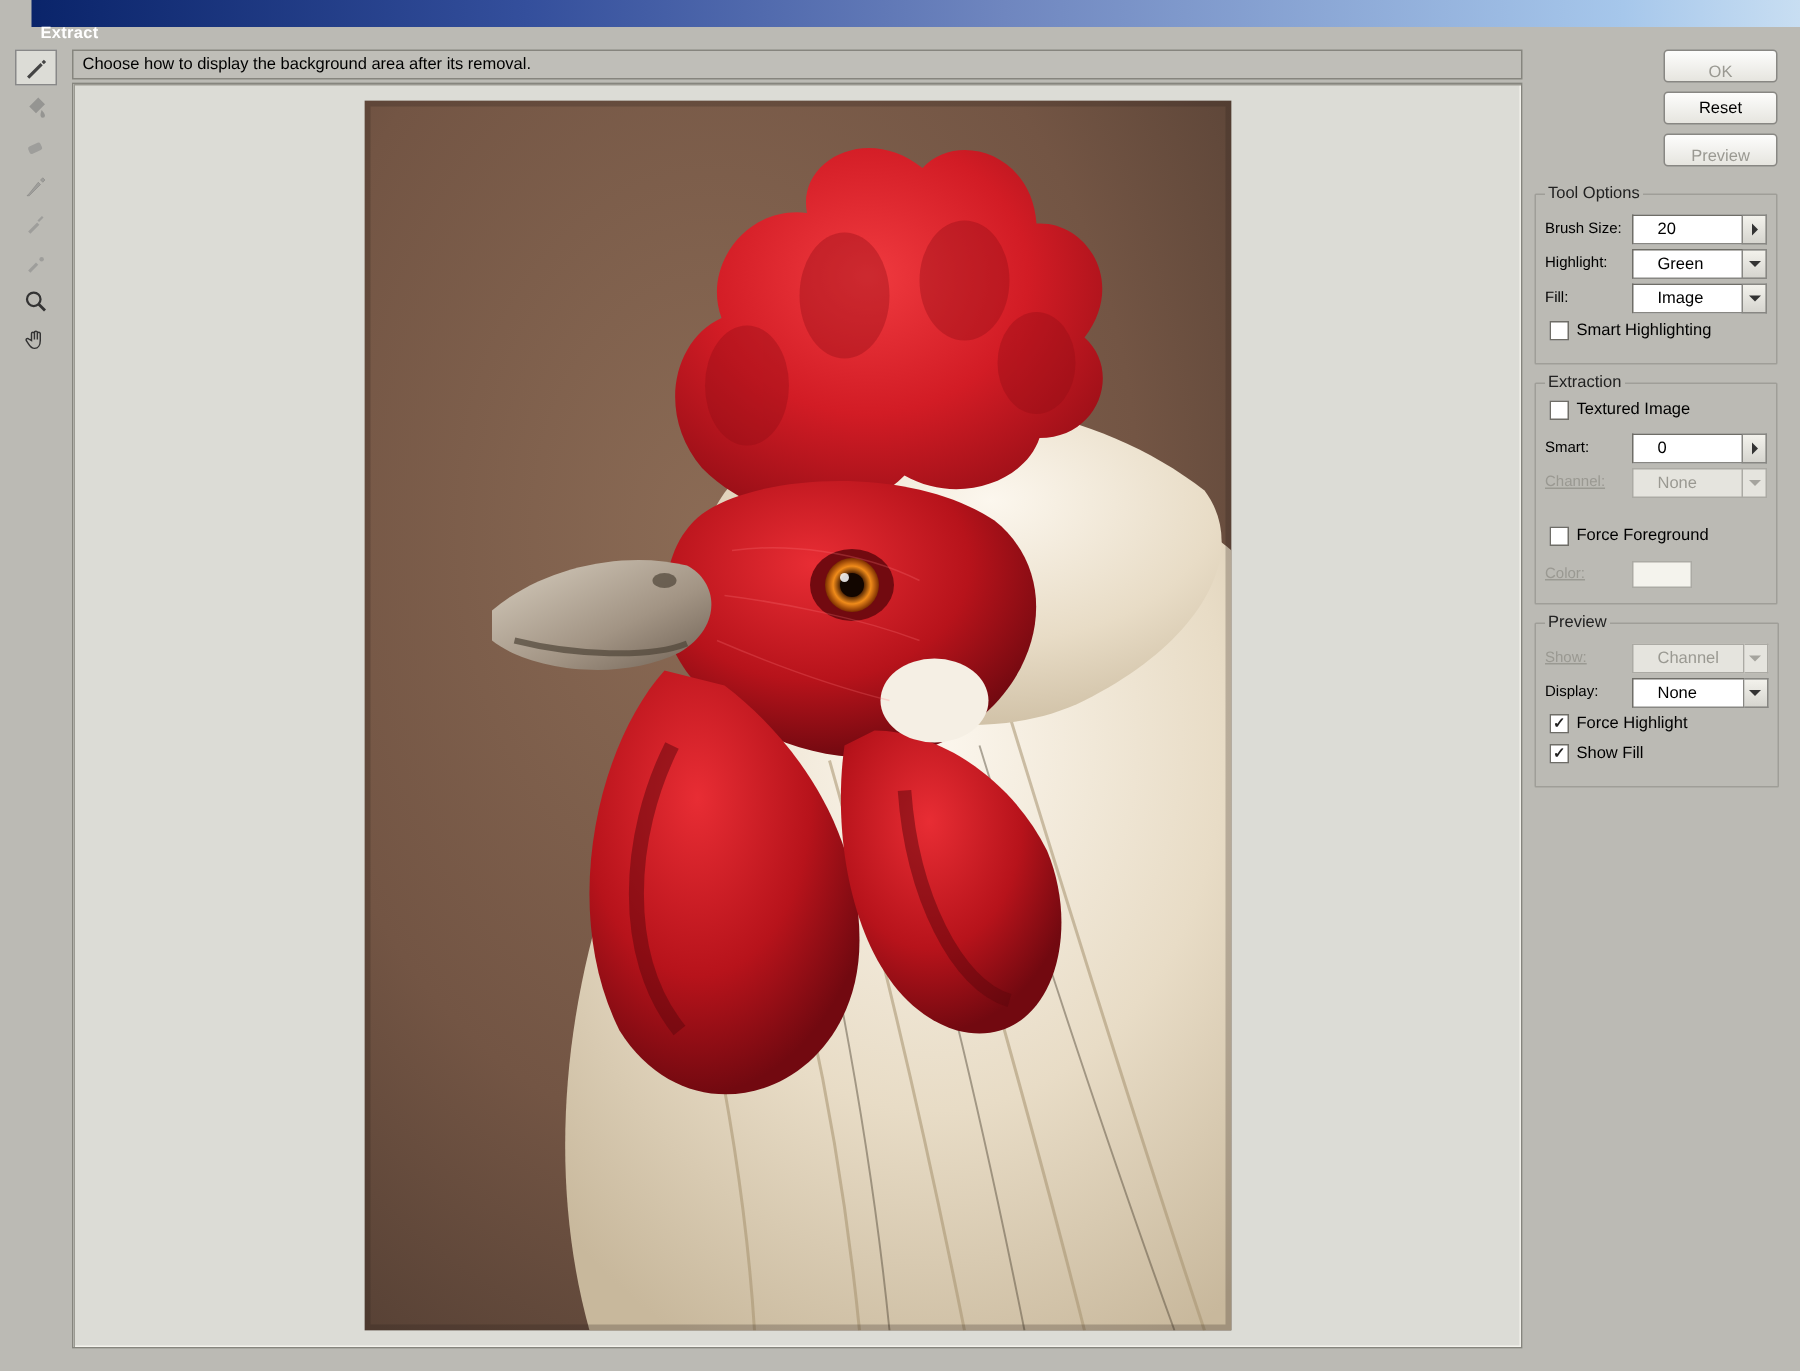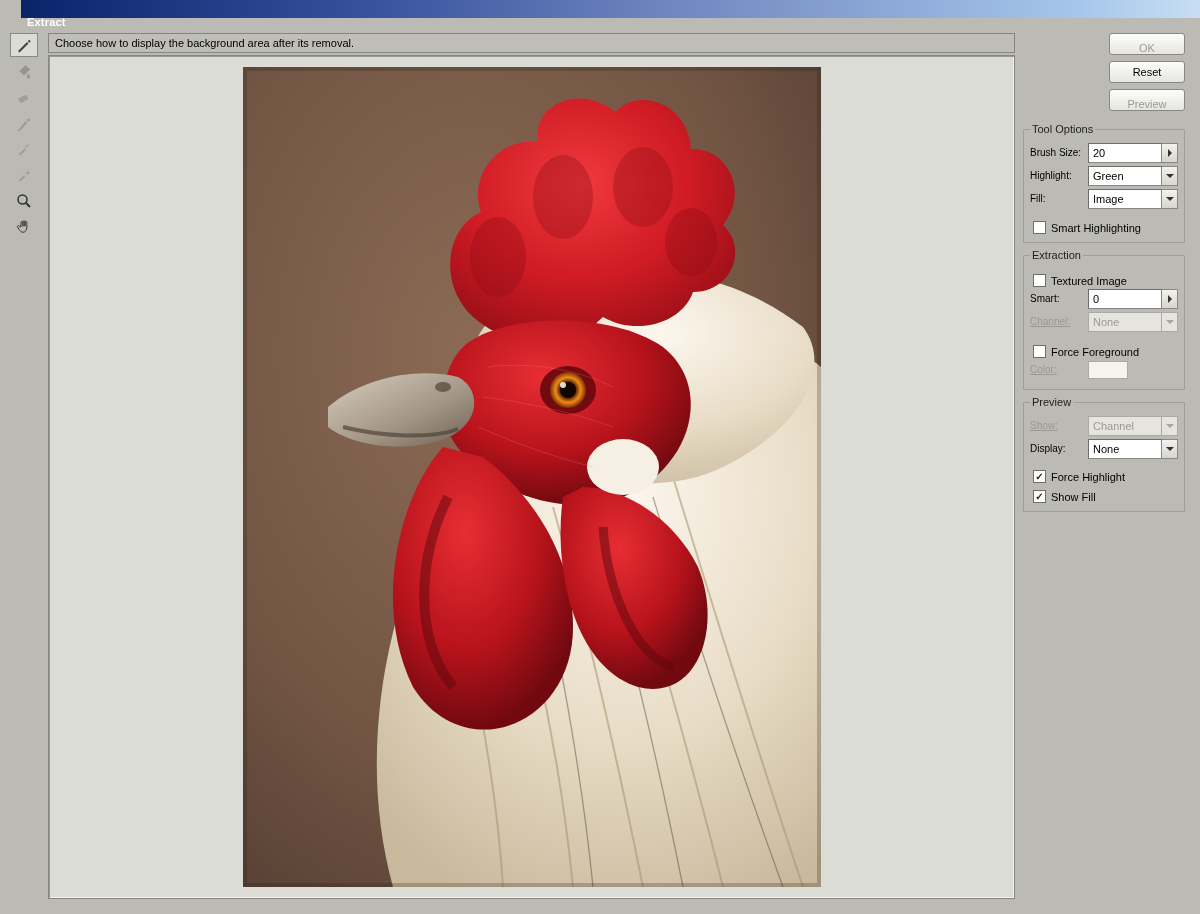--- a/index.html
+++ b/index.html
@@ -123,40 +123,40 @@
   }
   .row .lab.disabled { color:#9A9992;text-decoration:underline; }
   .field {
     flex:1;
     height:20px;
     background:#fff;
     border:1px solid #888783;
     border-top-color:#6E6D67;
     border-left-color:#6E6D67;
     font-size:11px;
-    padding:2px 4px;
+    padding:2px 16px;
     display:flex;align-items:center;
   }
   .field.disabled { background:#E5E4DE; color:#9A9992; border-color:#ABAAA4; }
   .drop-btn, .spin-btn {
     width:16px;height:20px;
     background:linear-gradient(#F3F2EC,#D6D5CF);
     border:1px solid #888783;
     border-left:none;
     display:flex;align-items:center;justify-content:center;
     flex-direction:column;
     font-size:8px;
     color:#333;
   }
   .drop-btn.disabled, .spin-btn.disabled { background:#E5E4DE;color:#A5A49E;border-color:#ABAAA4;}
   .arrow-down { width:0;height:0;border-left:4px solid transparent;border-right:4px solid transparent;border-top:4px solid #333; }
   .arrow-down.disabled{border-top-color:#A5A49E;}
   .arrow-right { width:0;height:0;border-top:4px solid transparent;border-bottom:4px solid transparent;border-left:4px solid #333; }
 
-  .check-row { display:flex;align-items:flex-end;height:20px;gap:5px;padding-left:3px;font-size:11px;}
+  .check-row { display:flex;align-items:flex-start;height:20px;gap:5px;padding-left:3px;font-size:11px;}
   .chk { width:13px;height:13px;border:1px solid #6E6D67;background:#fff;display:flex;align-items:center;justify-content:center;font-size:10px;line-height:10px;font-weight:bold;color:#222;}
   .swatch { width:40px;height:18px;border:1px solid #ABAAA4;background:#fff; }
   .swatch.disabled{background:#F4F3ED;}
 
   .btn-col{display:flex;flex-direction:column;align-items:flex-end;margin-bottom:6px;}
 </style>
 </head>
 <body>
 
 <div class="titlebar">
@@ -386,21 +386,21 @@
       </div>
       <div class="row">
         <span class="lab disabled">Channel:</span>
         <div class="field disabled">
             <span>None</span>
           </div>
         <div class="drop-btn disabled">
             <div class="arrow-down disabled"></div>
           </div>
       </div>
-      <div class="check-row" style="margin-top:5px">
+      <div class="check-row" style="margin-top:18px">
         <div class="chk"></div>
         <span>Force Foreground</span>
       </div>
       <div class="row">
         <span class="lab disabled">Color:</span>
         <div class="swatch disabled"></div>
       </div>
     </fieldset>
 
     <fieldset>

